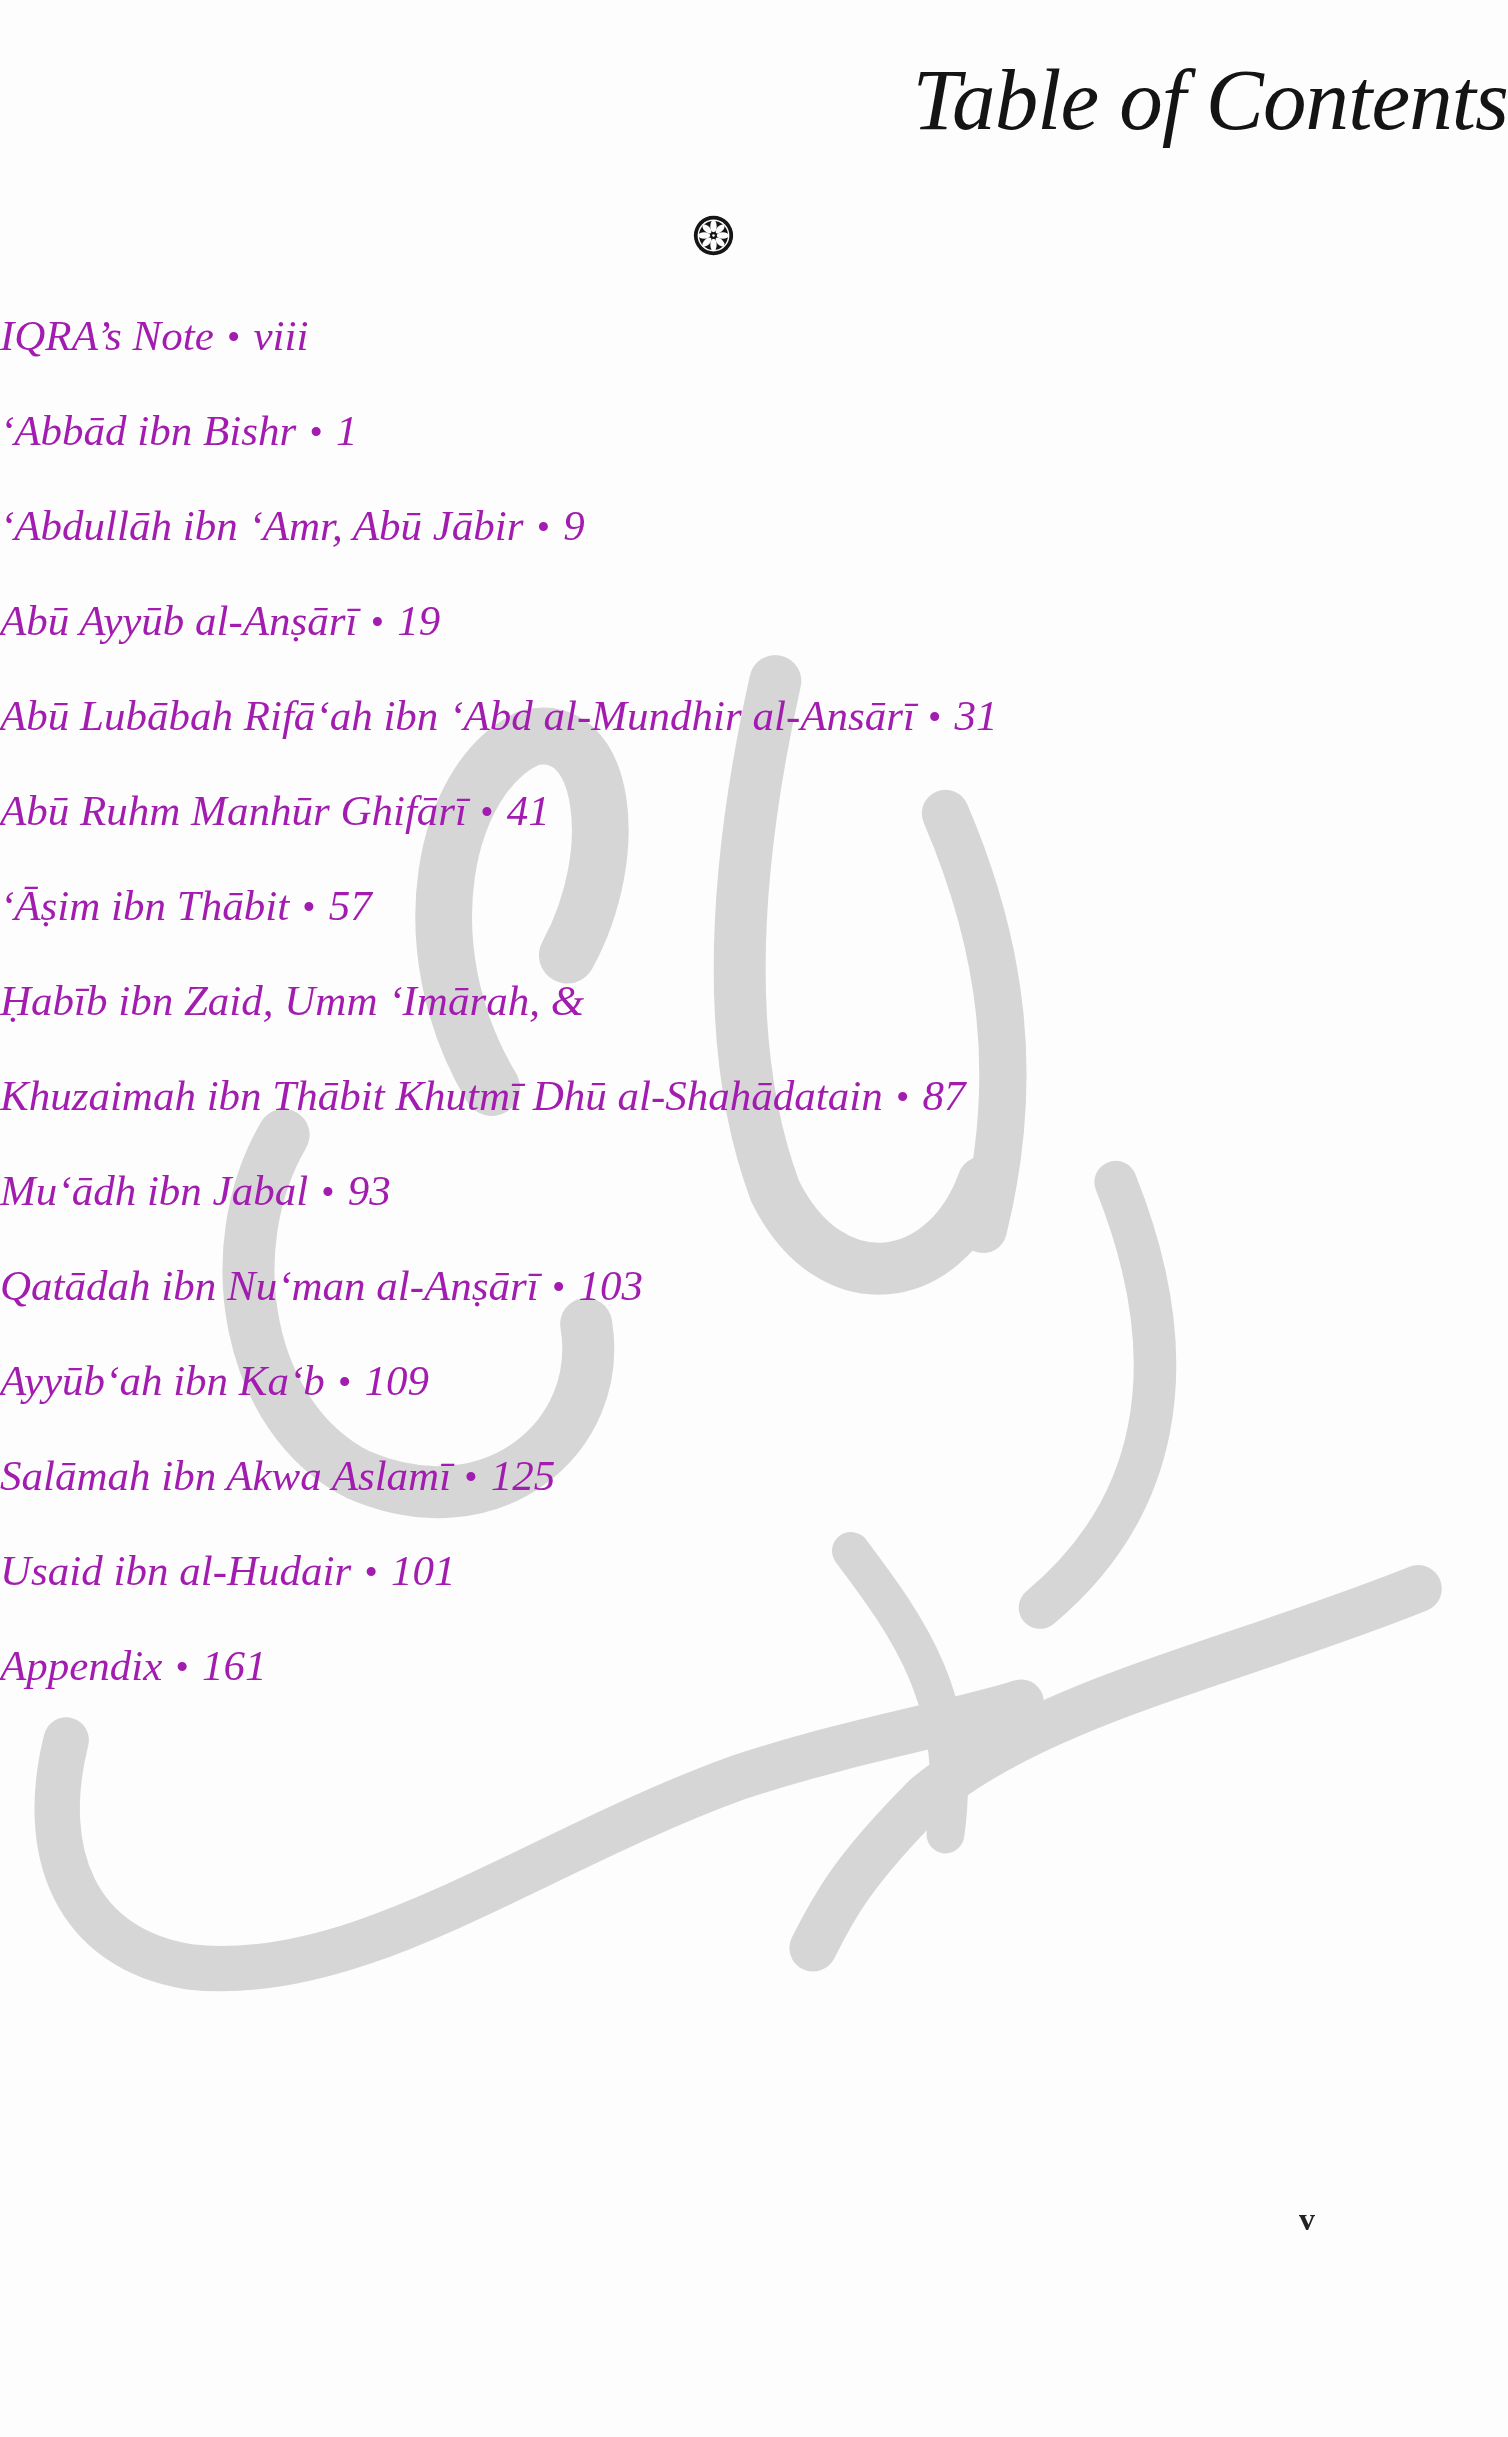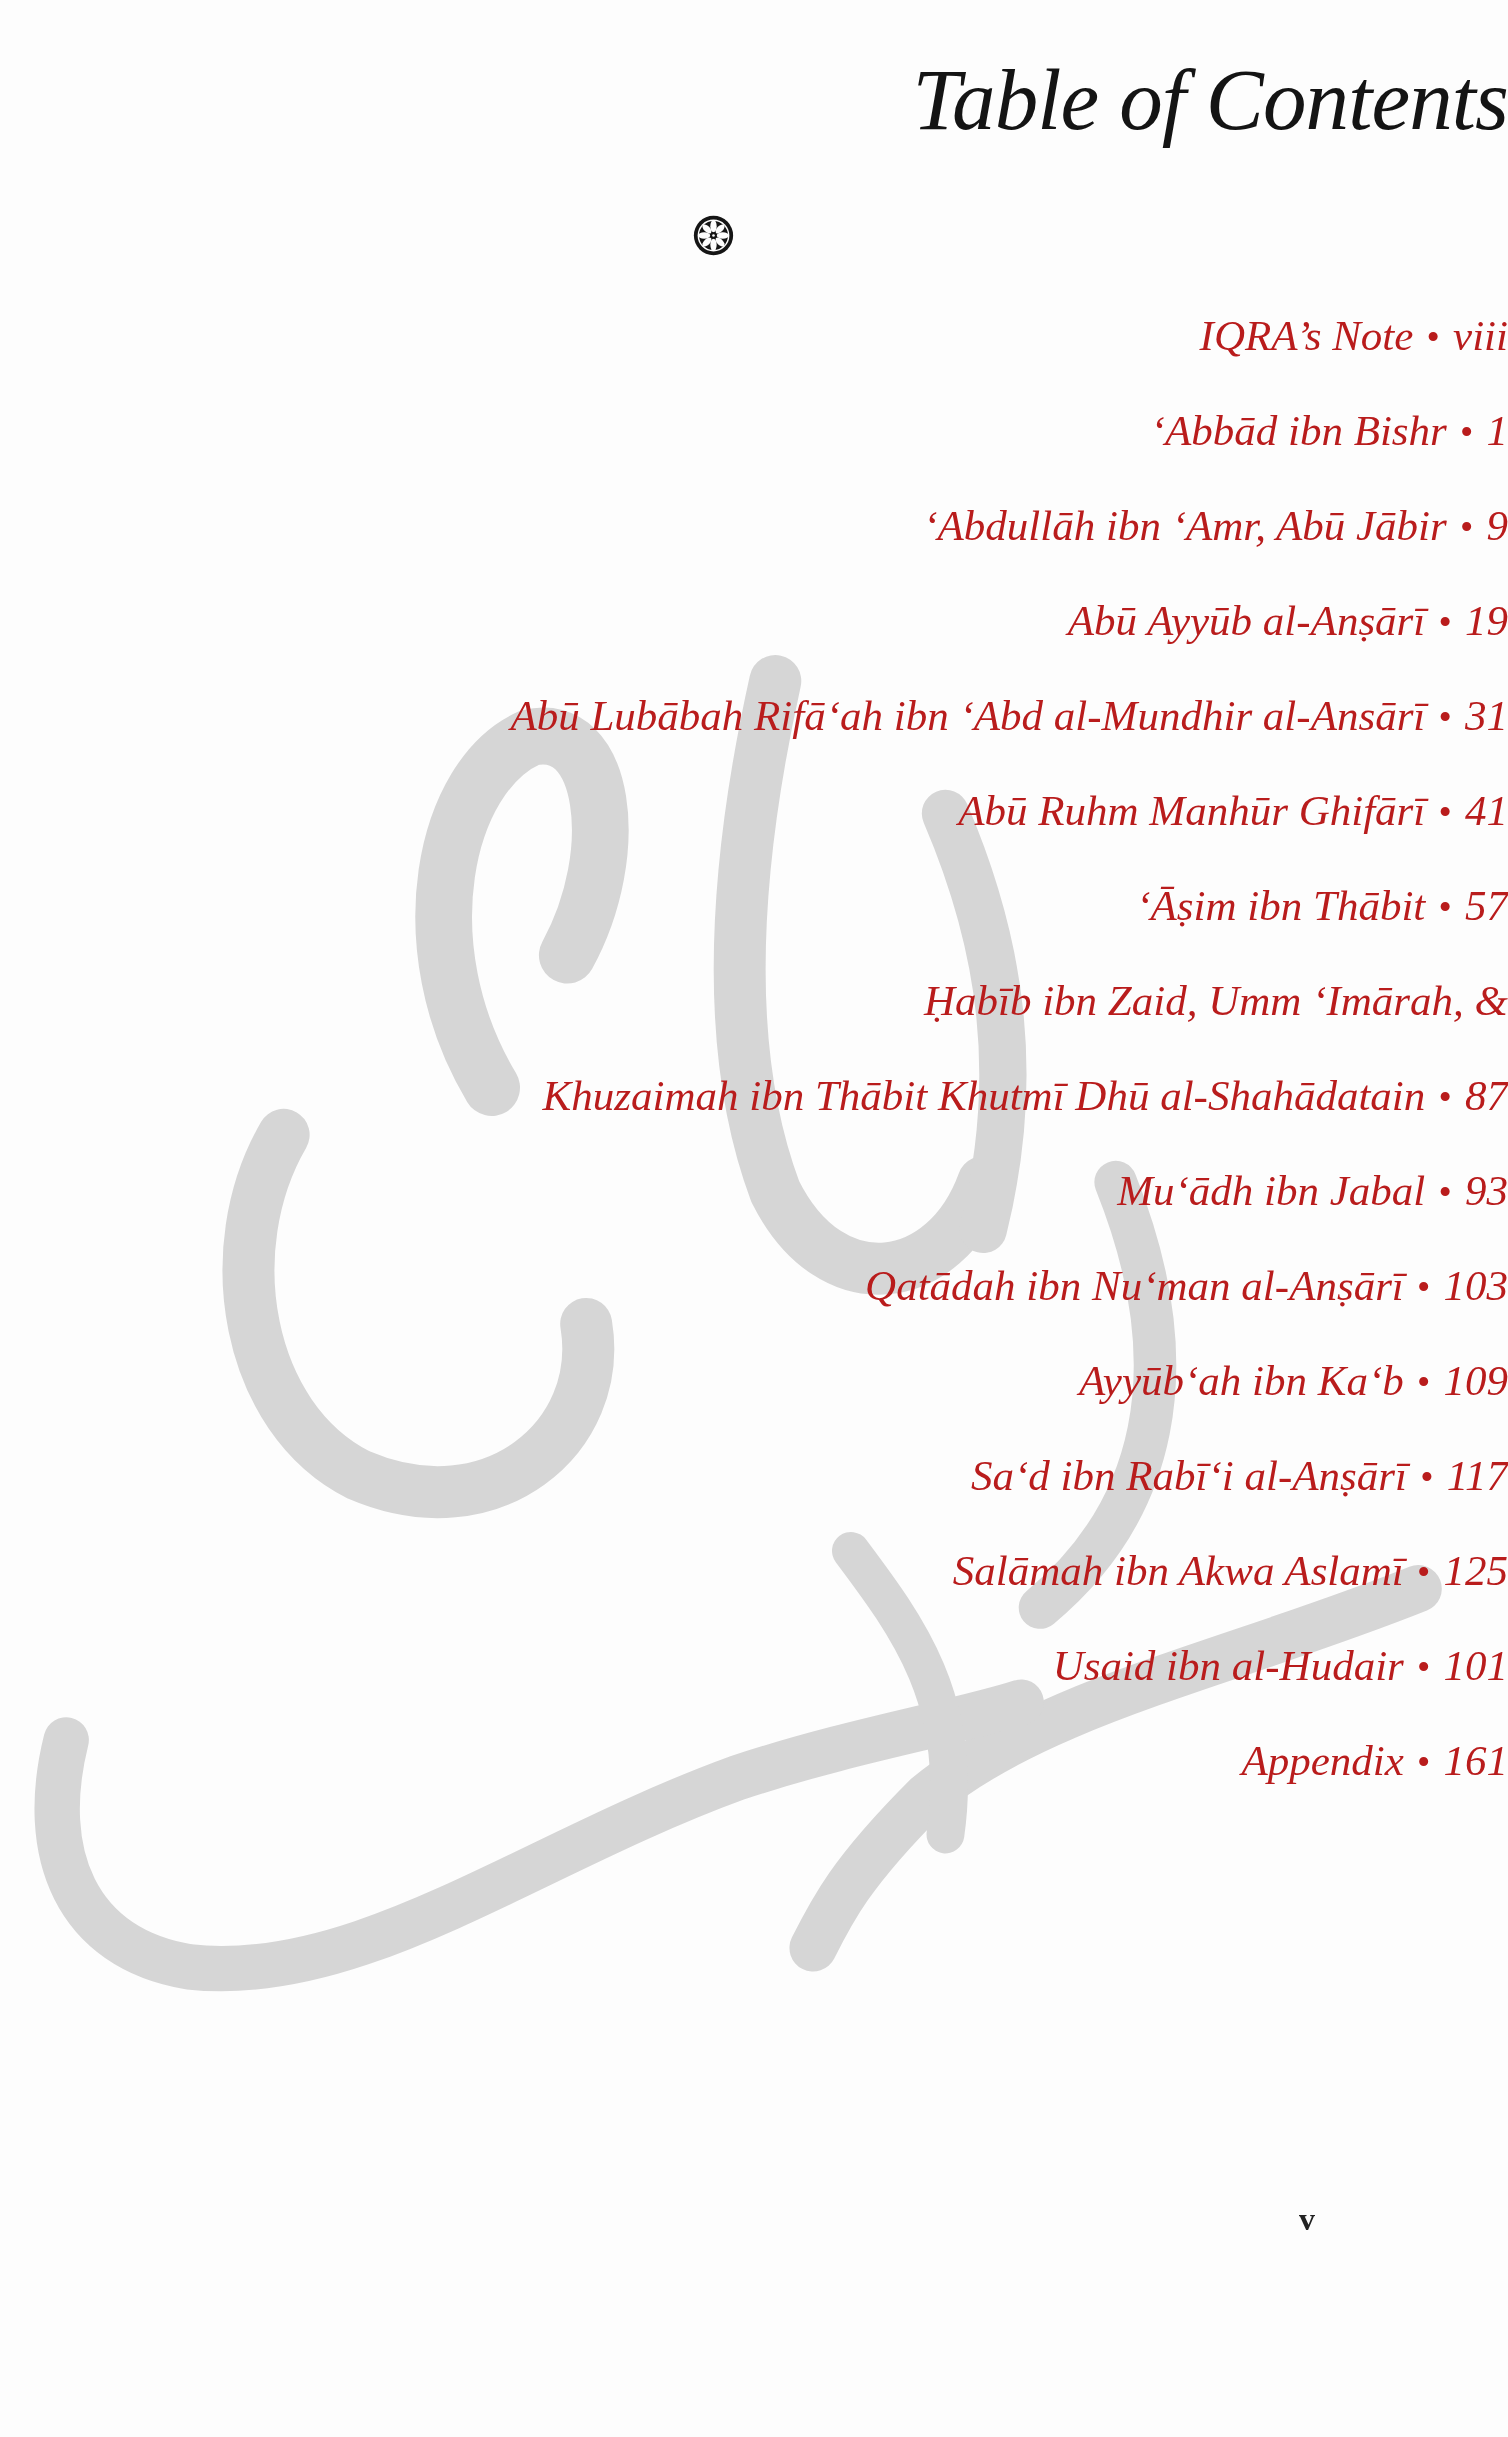--- a/index.html
+++ b/index.html
@@ -24,25 +24,25 @@
   }
   .ornament {
     position: absolute; left: 692px; top: 214px; width: 43px; height: 43px;
   }
   .toc {
     position: absolute; left: 0; right: 0; top: 301px;
     margin: 0; padding: 0; list-style: none;
   }
   .toc li {
     height: 95px; line-height: 70px;
-    text-align: right;
+    text-align: left;
     font-style: italic;
     font-size: 43px;
     white-space: nowrap;
-    color: #b91c1c;
+    color: #a21caf;
   }
   .toc li .bullet { font-style: normal; margin: 0 13.2px; font-size: 38px; }
   .toc li .gap { display: inline-block; width: 38px; }
   .pagenum {
     position: absolute; left: 1299px; top: 2201px;
     font-size: 32px; font-weight: bold; color: #222;
   }
 </style>
 </head>
 <body>
@@ -111,23 +111,20 @@
   <li>
     <span>Mu‘ādh ibn Jabal</span><span class="bullet">•</span><span>93</span>
   </li>
   <li>
     <span>Qatādah ibn Nu‘man al-Anṣārī</span><span class="bullet">•</span><span>103</span>
   </li>
   <li>
     <span>Ayyūb‘ah ibn Ka‘b</span><span class="bullet">•</span><span>109</span>
   </li>
   <li>
-    <span>Sa‘d ibn Rabī‘i al-Anṣārī</span><span class="bullet">•</span><span>117</span>
-  </li>
-  <li>
     <span>Salāmah ibn Akwa Aslamī</span><span class="bullet">•</span><span>125</span>
   </li>
   <li>
     <span>Usaid ibn al-Hudair</span><span class="bullet">•</span><span>101</span>
   </li>
   <li>
     <span>Appendix</span><span class="bullet">•</span><span>161</span>
   </li>
 </ul>
 

